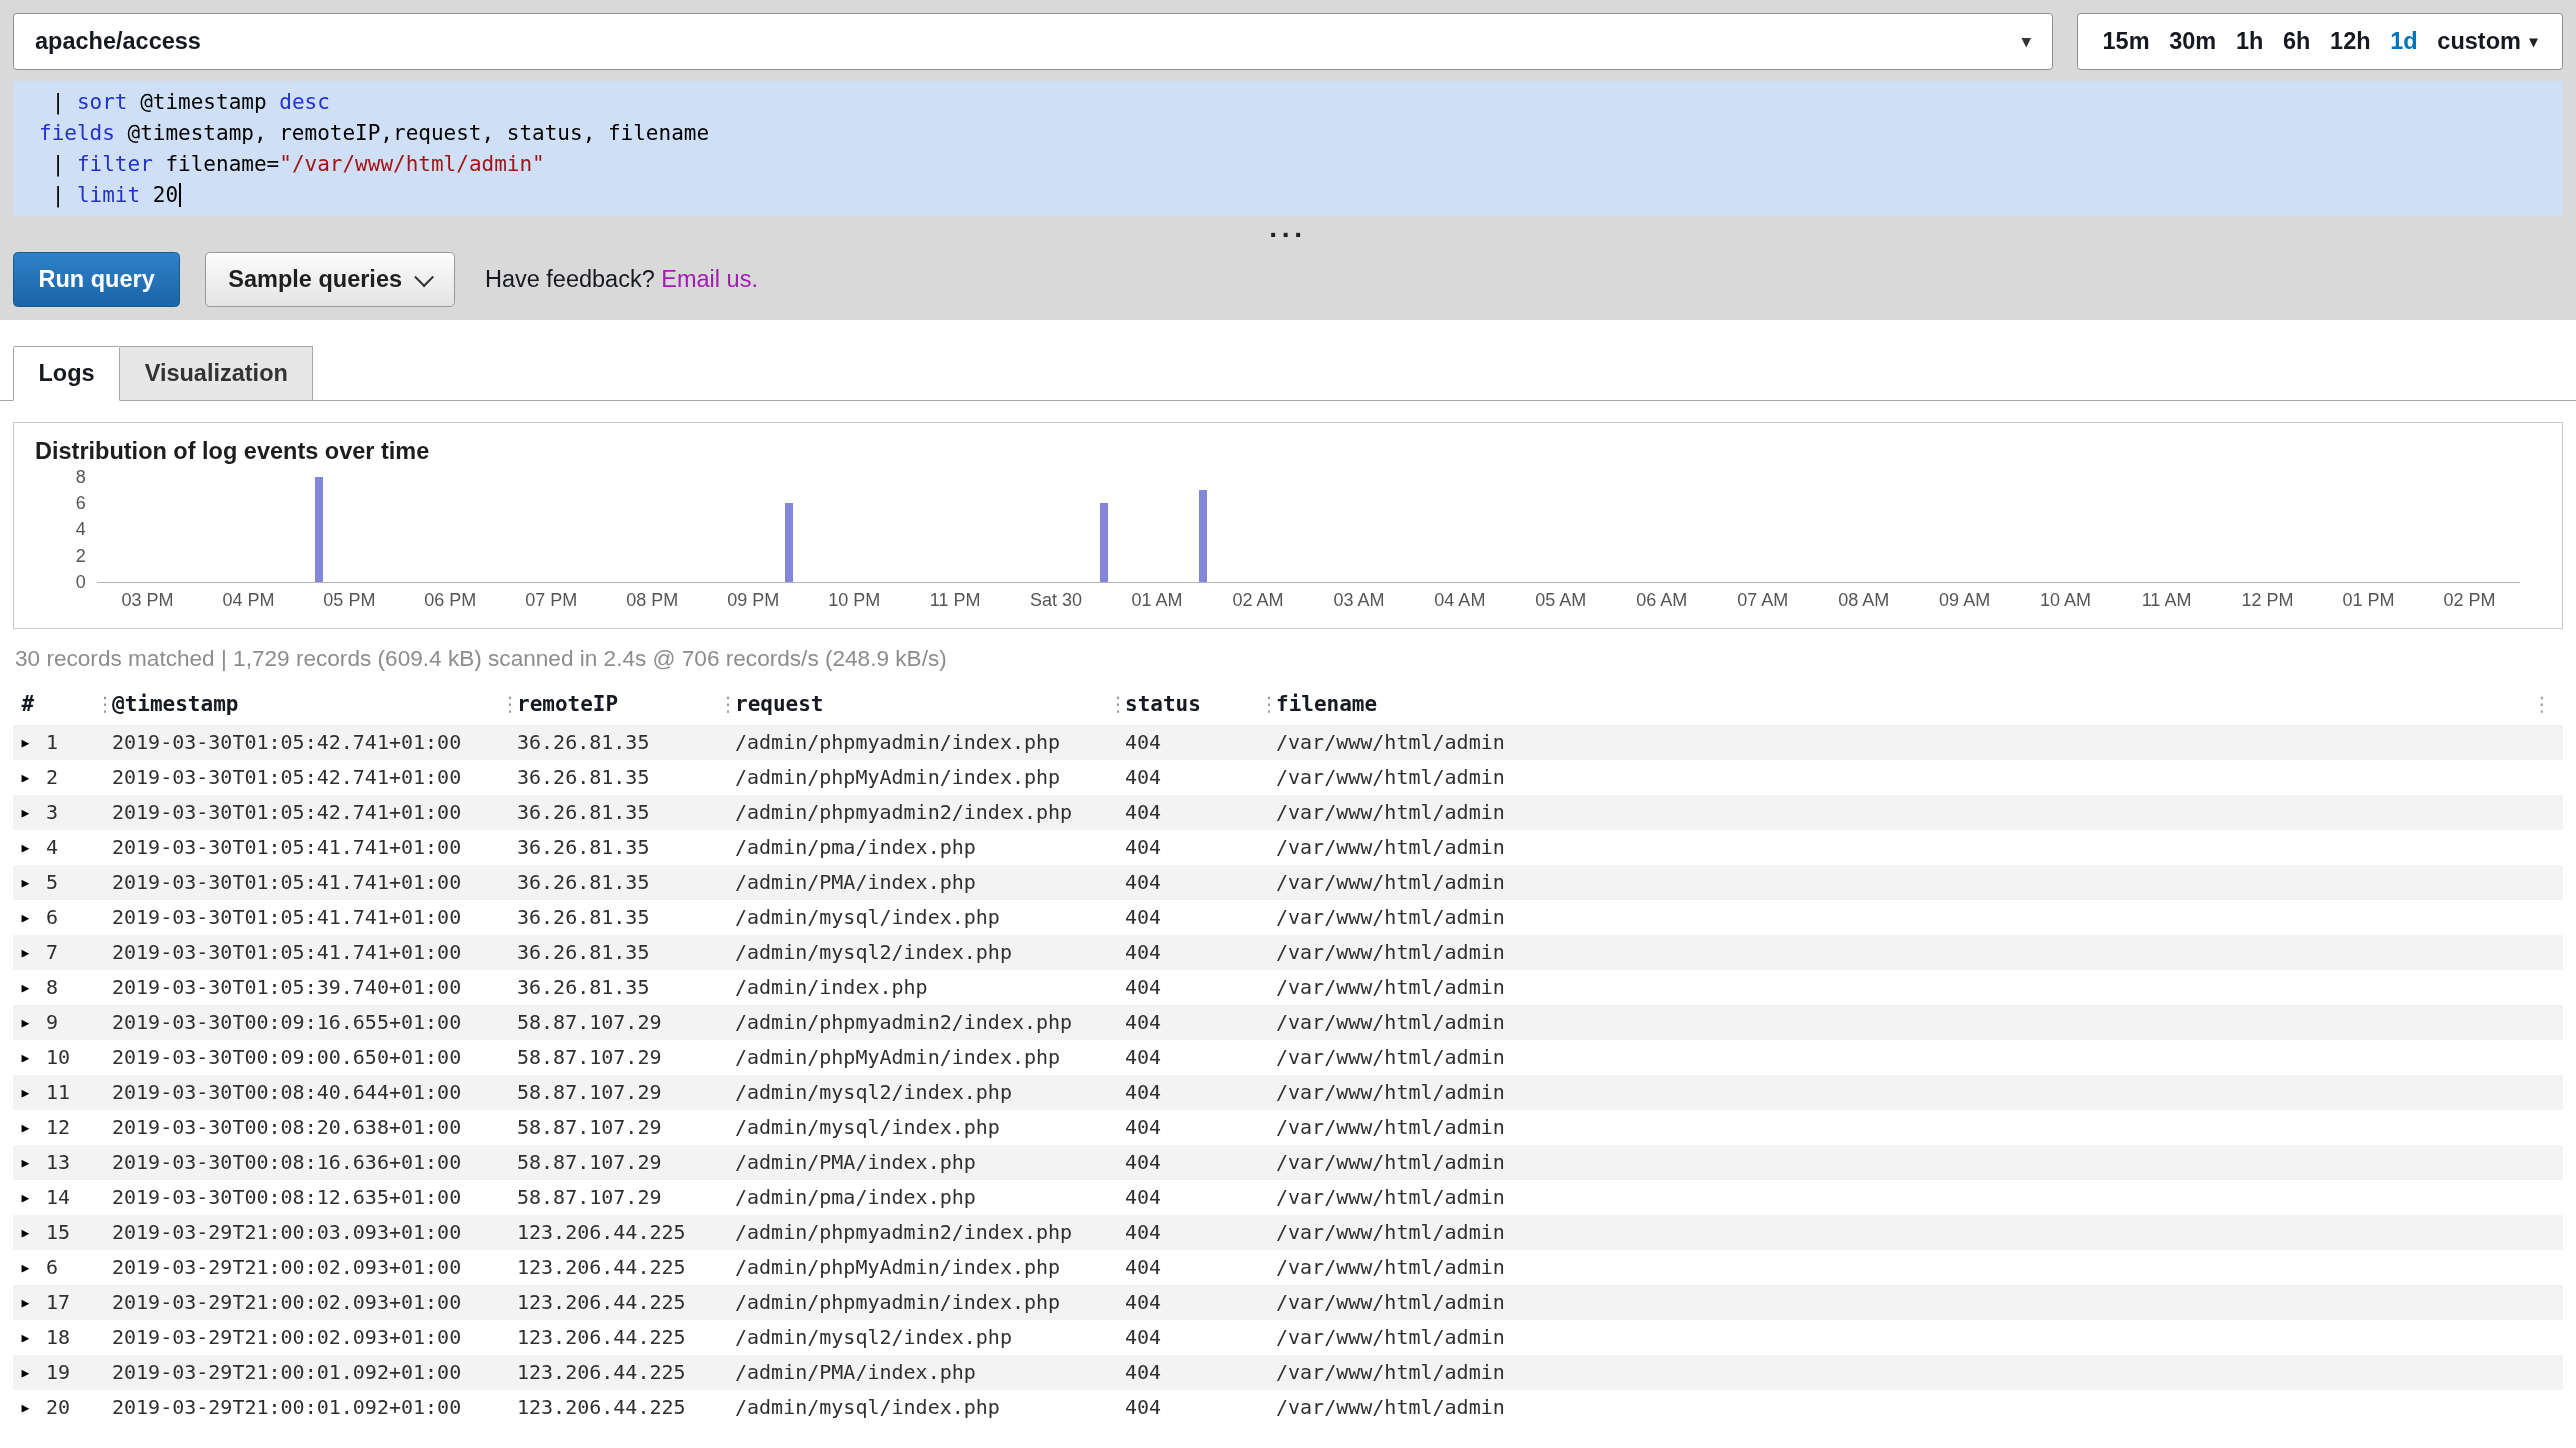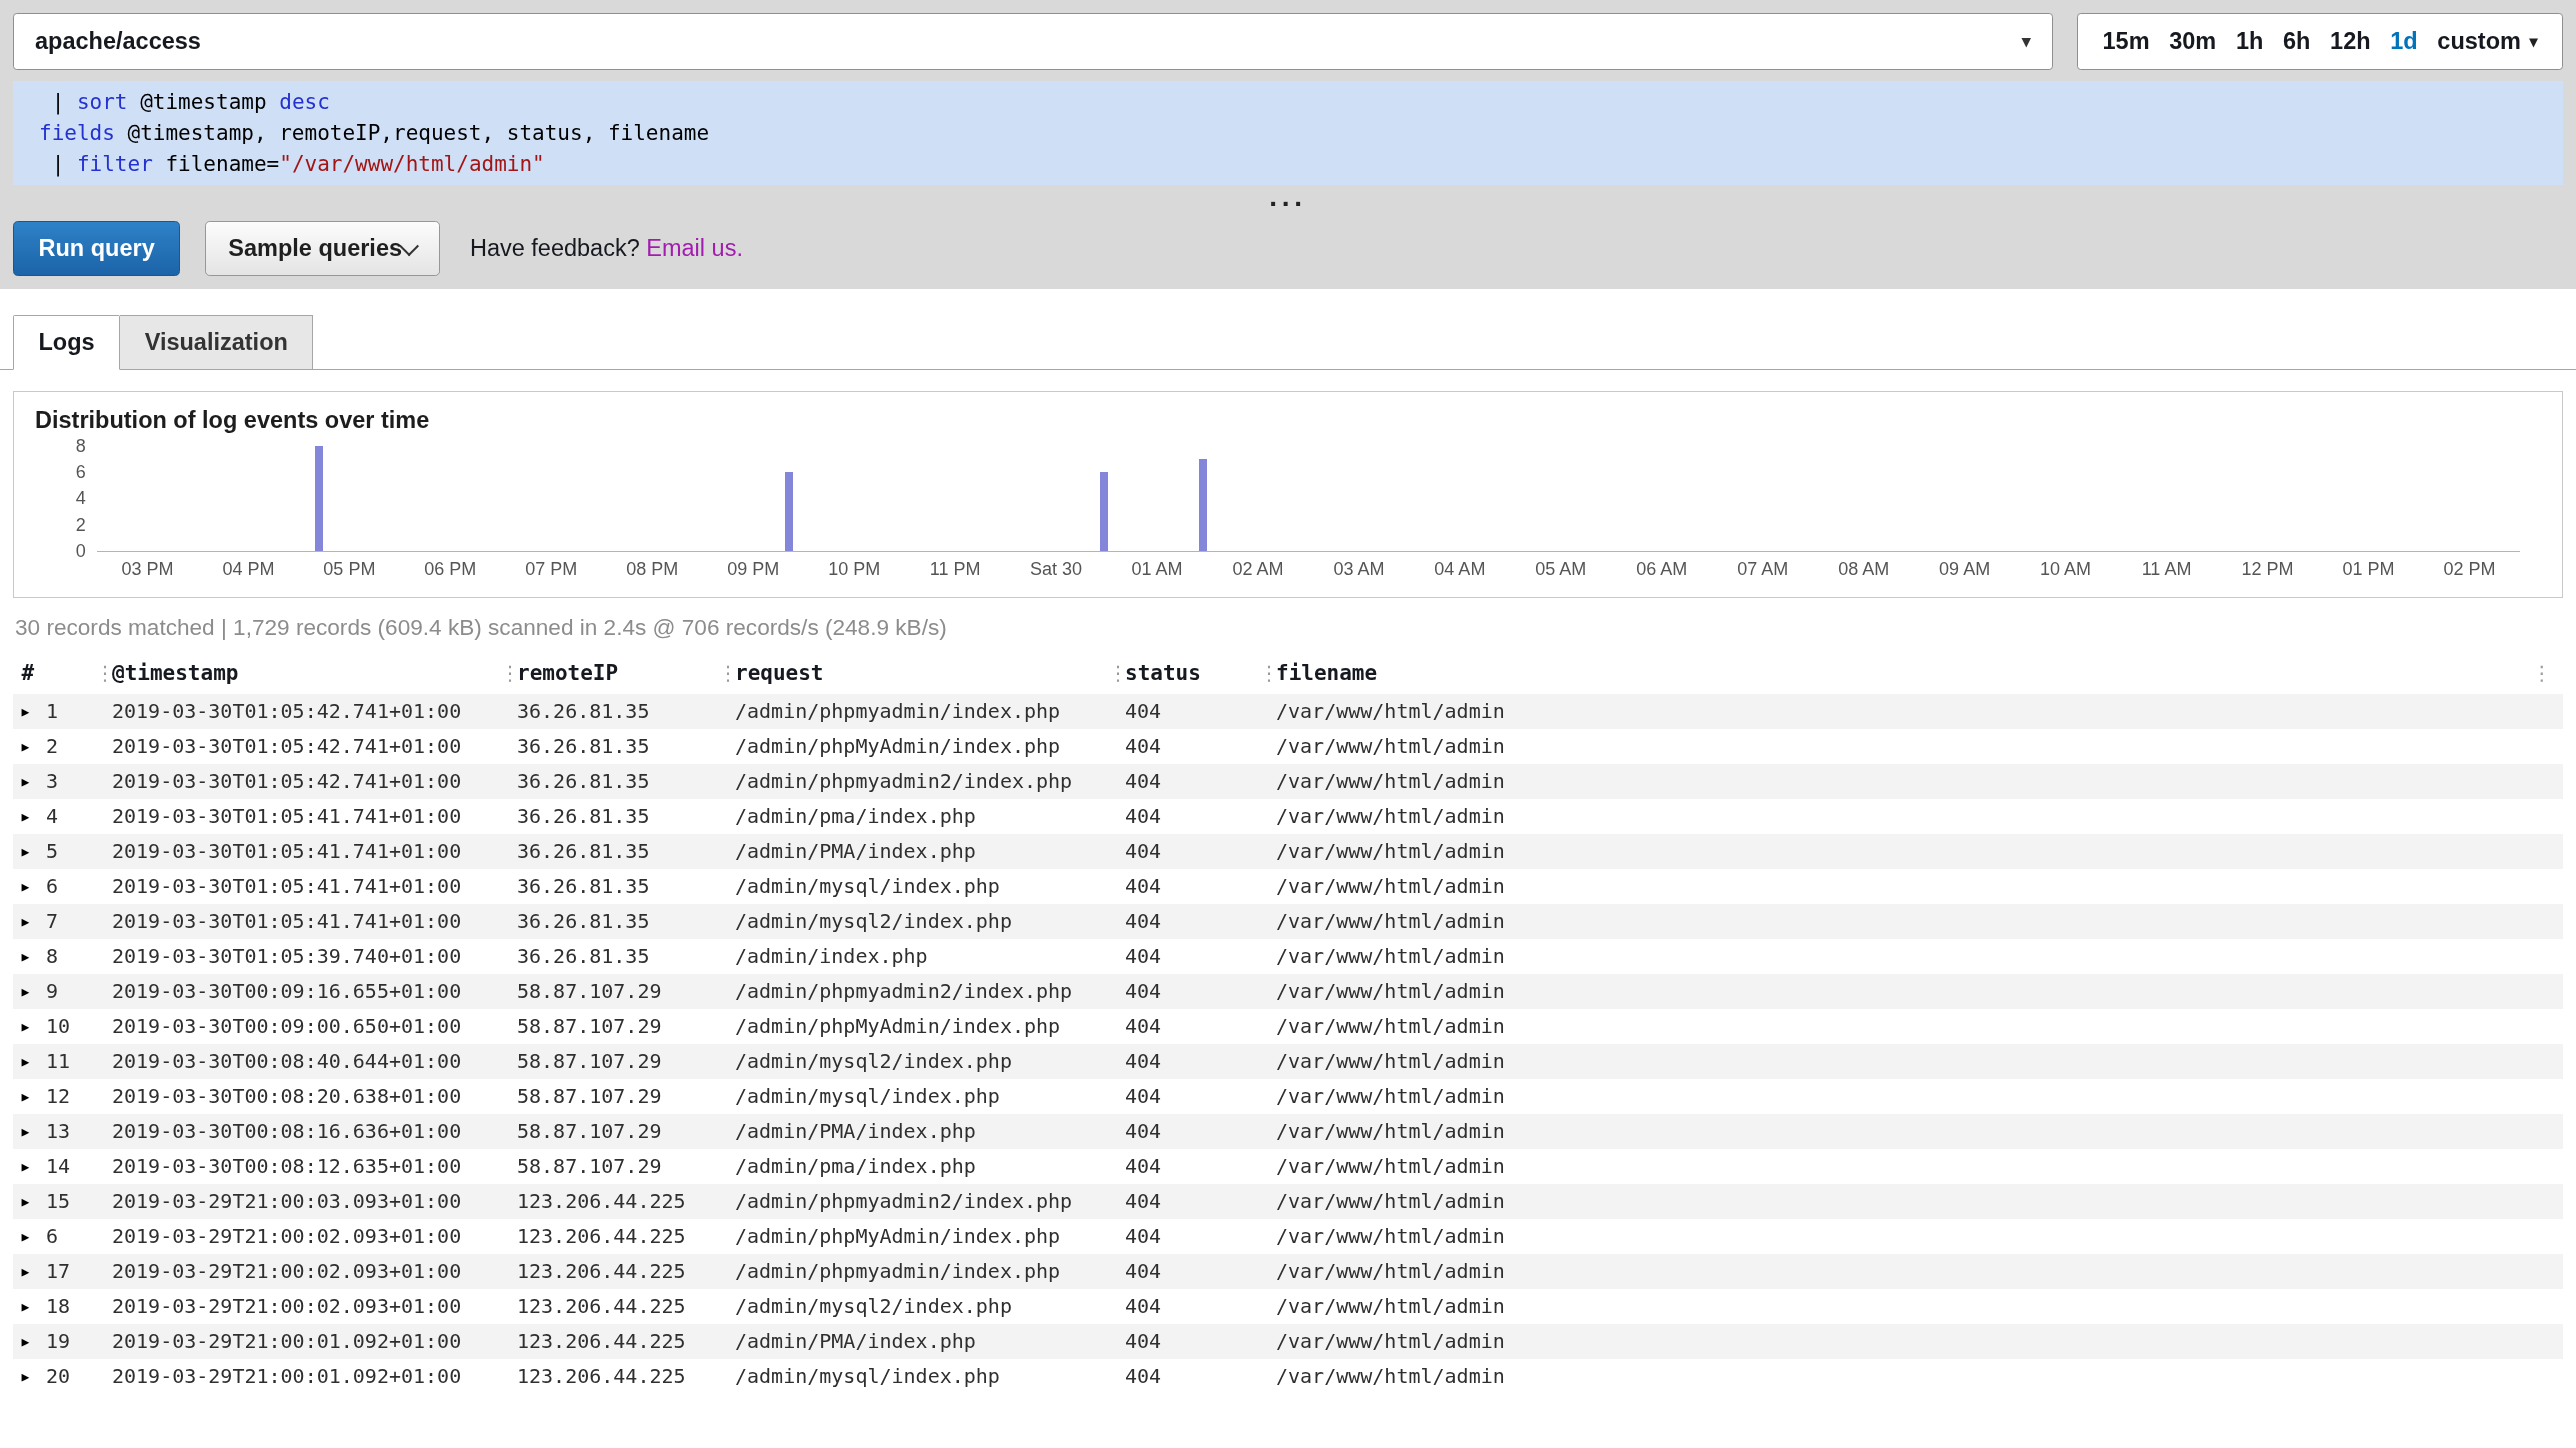--- a/index.html
+++ b/index.html
@@ -31,21 +31,21 @@
   .cursor{display:inline-block;width:1.9px;height:23.5px;background:#000;vertical-align:text-bottom;margin-left:0.9px;}
 
   .expander-dots{text-align:center;color:#222;font-size:28px;font-weight:700;letter-spacing:4.7px;
     height:34px;line-height:24.5px;cursor:row-resize;}
 
   
   .actions{display:flex;align-items:center;gap:24.5px;margin-top:1.9px;}
   .btn-run{background:linear-gradient(#2e81c8,#1c64a8);border:0.9px solid #175a86;border-radius:4.7px;
     color:#fff;font-size:23.5px;font-weight:700;padding:13px 24.5px;cursor:pointer;}
   .btn-sample{background:linear-gradient(#fcfcfc,#e4e4e4);border:0.9px solid #979797;border-radius:4.7px;
-    color:#1f1f1f;font-size:23.5px;font-weight:700;padding:13px 22.6px;display:flex;align-items:center;cursor:pointer;text-align:right;}
+    color:#1f1f1f;font-size:23.5px;font-weight:700;padding:13px 22.6px;display:flex;align-items:center;gap:15px;cursor:pointer;text-align:right;}
   .chevron{width:12.2px;height:12.2px;border-right:2.8px solid #333;border-bottom:2.8px solid #333;
     transform:rotate(45deg) translate(-1.9px,-1.9px);display:inline-block;}
   .feedback-text{font-size:23.5px;color:#16191f;margin-left:5.6px;}
   .email-link{color:#a21caf;text-decoration:none;cursor:pointer;}
 
   
   .tabs-bar{display:flex;align-items:flex-end;padding:26px 0 0 13px;border-bottom:0.9px solid #a6a6a6;background:#fff;}
   .tab{font-size:23.5px;font-weight:700;padding:13px 24.5px;border:0.9px solid #a6a6a6;margin-bottom:-0.9px;cursor:pointer;}
   .tab.active{background:#fff;color:#16191f;border-bottom:1.9px solid #fff;border-radius:1.9px 1.9px 0 0;}
   .tab.inactive{background:#e7e7e7;color:#333;border-left:none;border-bottom:0.9px solid #a6a6a6;}
@@ -98,20 +98,21 @@
           <span class="time-opt">12h</span>
           <span class="time-opt selected">1d</span>
           <span class="time-opt">custom<span class="caret">▾</span></span>
         </div>
     </div>
 
     <div class="editor">
         <div class="line"><span class="tok-plain"> | </span><span class="tok-kw">sort</span><span class="tok-plain"> @timestamp </span><span class="tok-kw">desc</span></div>
         <div class="line"><span class="tok-kw">fields</span><span class="tok-plain"> @timestamp, remoteIP,request, status, filename</span></div>
         <div class="line"><span class="tok-plain"> | </span><span class="tok-kw">filter</span><span class="tok-plain"> filename=</span><span class="tok-str">"/var/www/html/admin"</span></div>
+        <div class="line"><span class="tok-plain"> | </span><span class="tok-kw">limit</span><span class="tok-plain"> 20</span><span class="cursor"></span></div>
       </div>
 
     <div class="expander-dots">...</div>
 
     <div class="actions">
       <button class="btn-run">Run query</button>
       <button class="btn-sample">
         <span>Sample queries</span>
         <span class="chevron"></span>
       </button>

